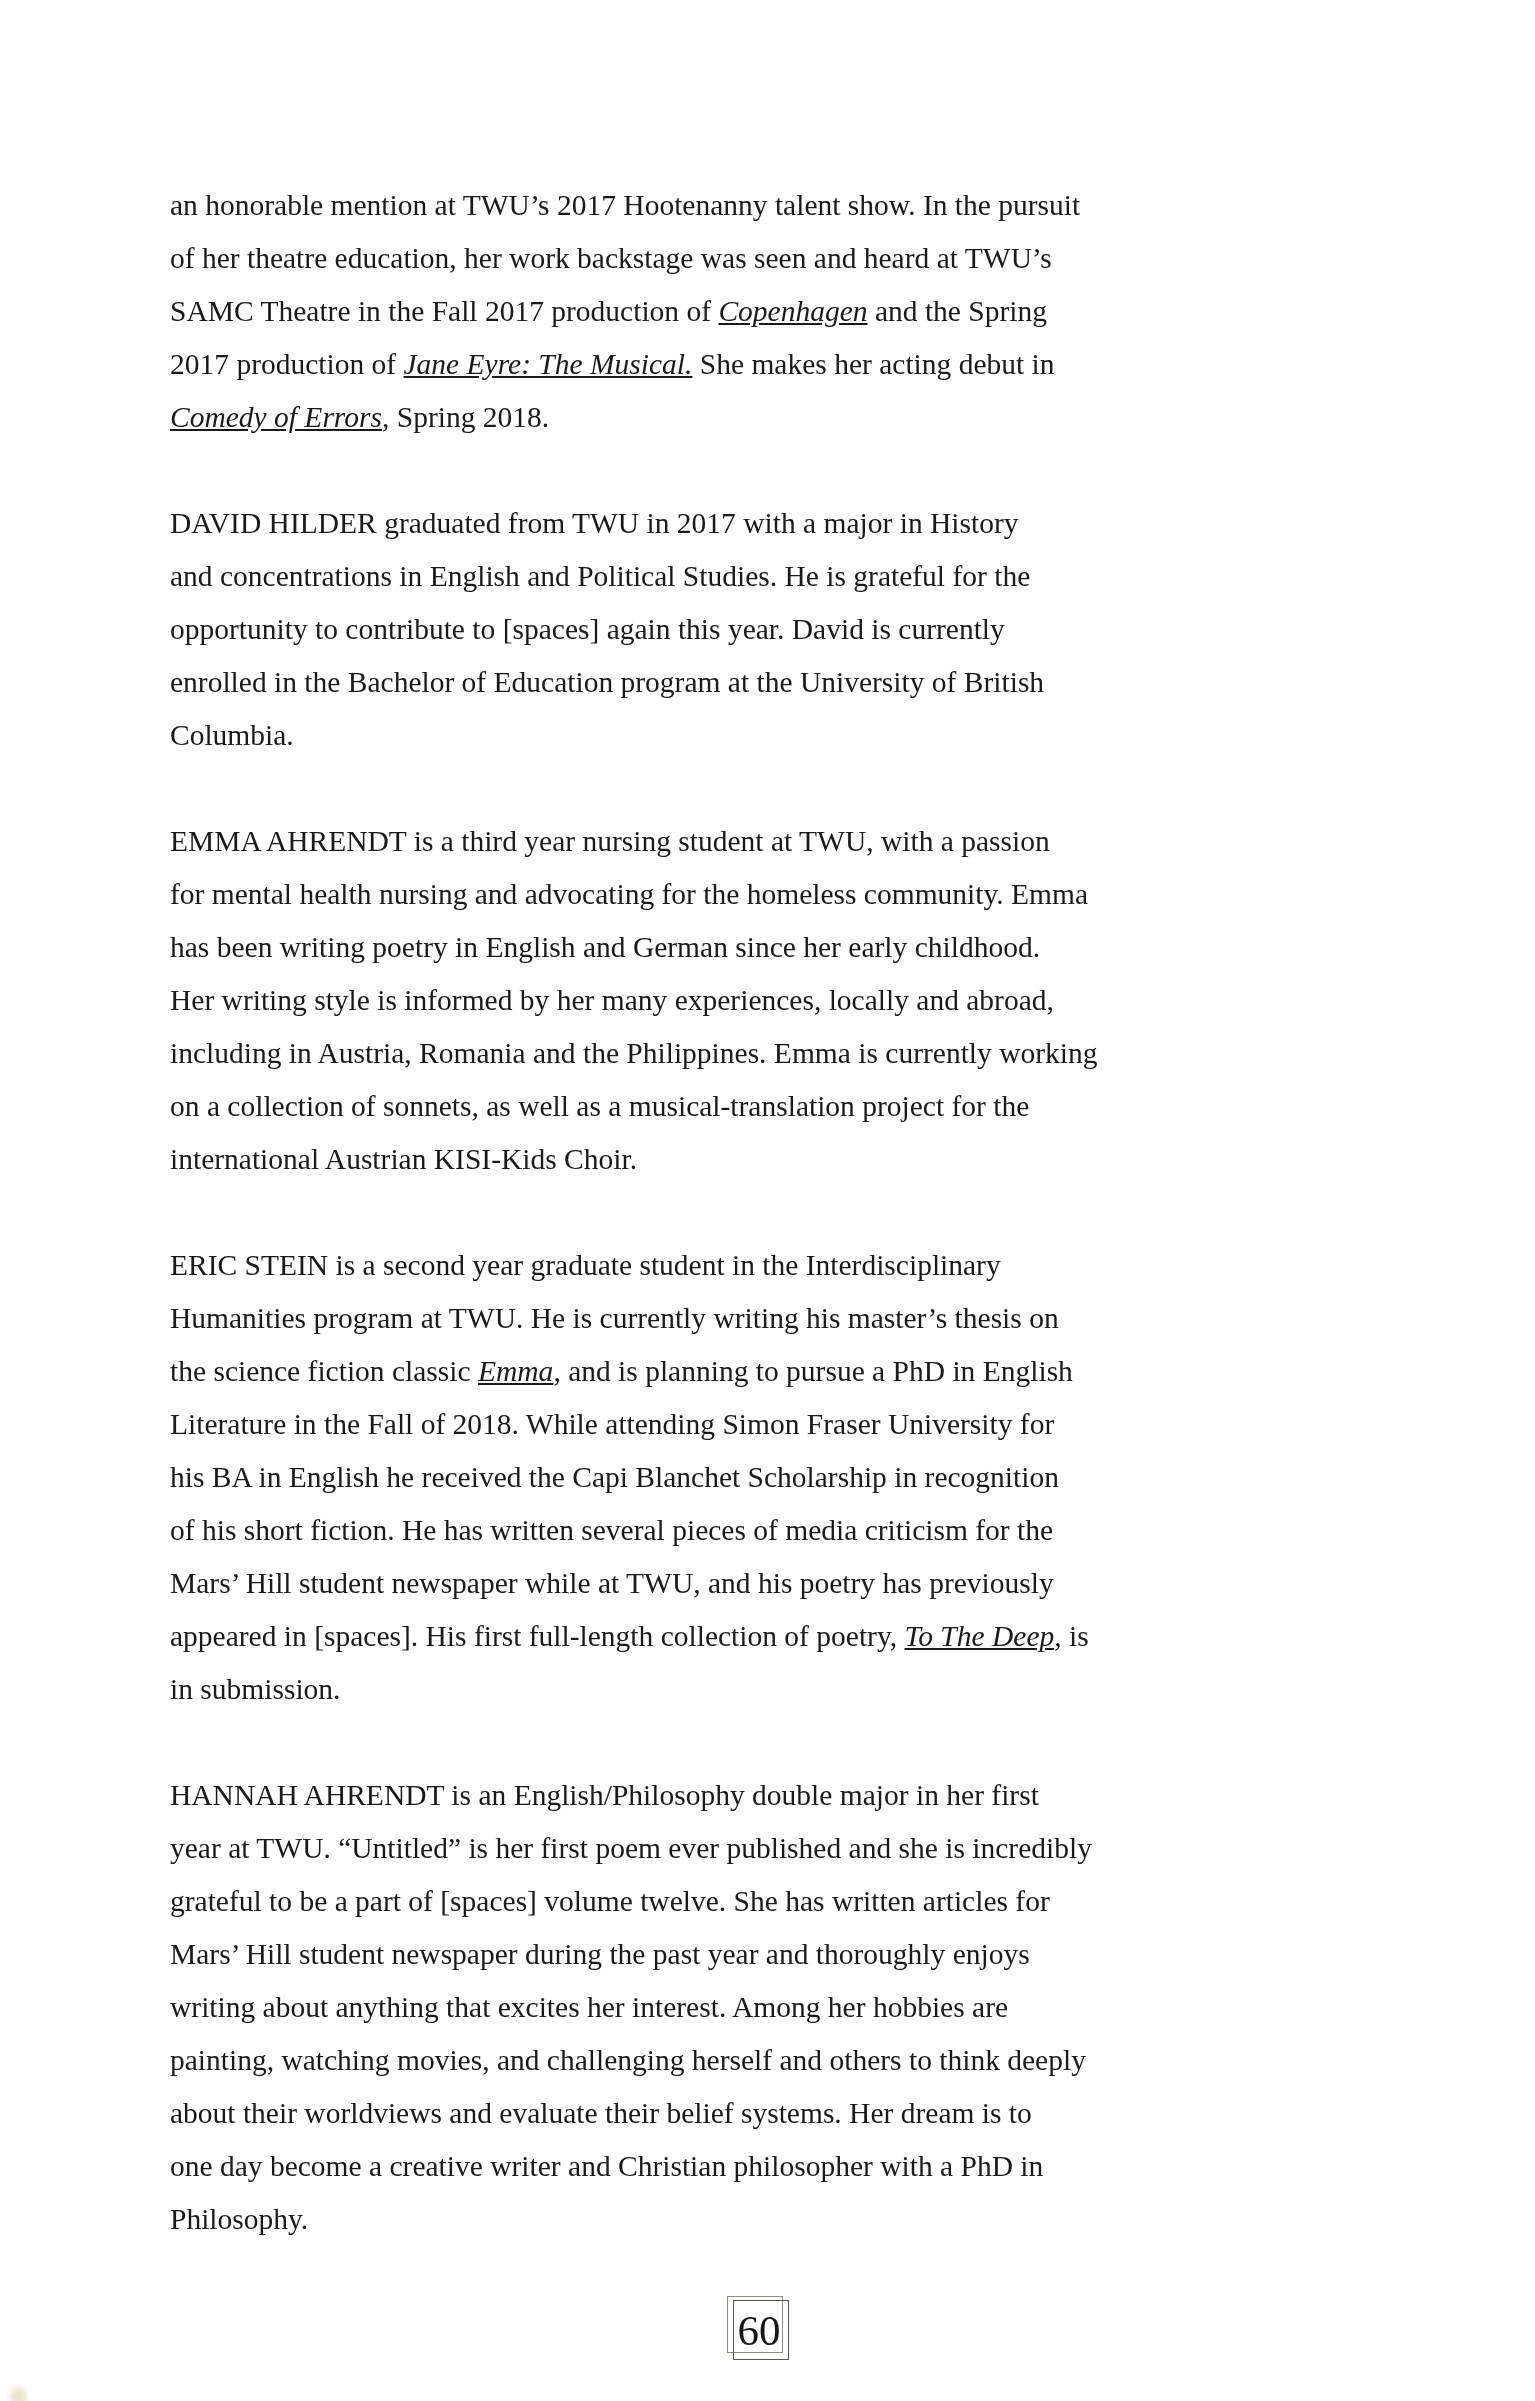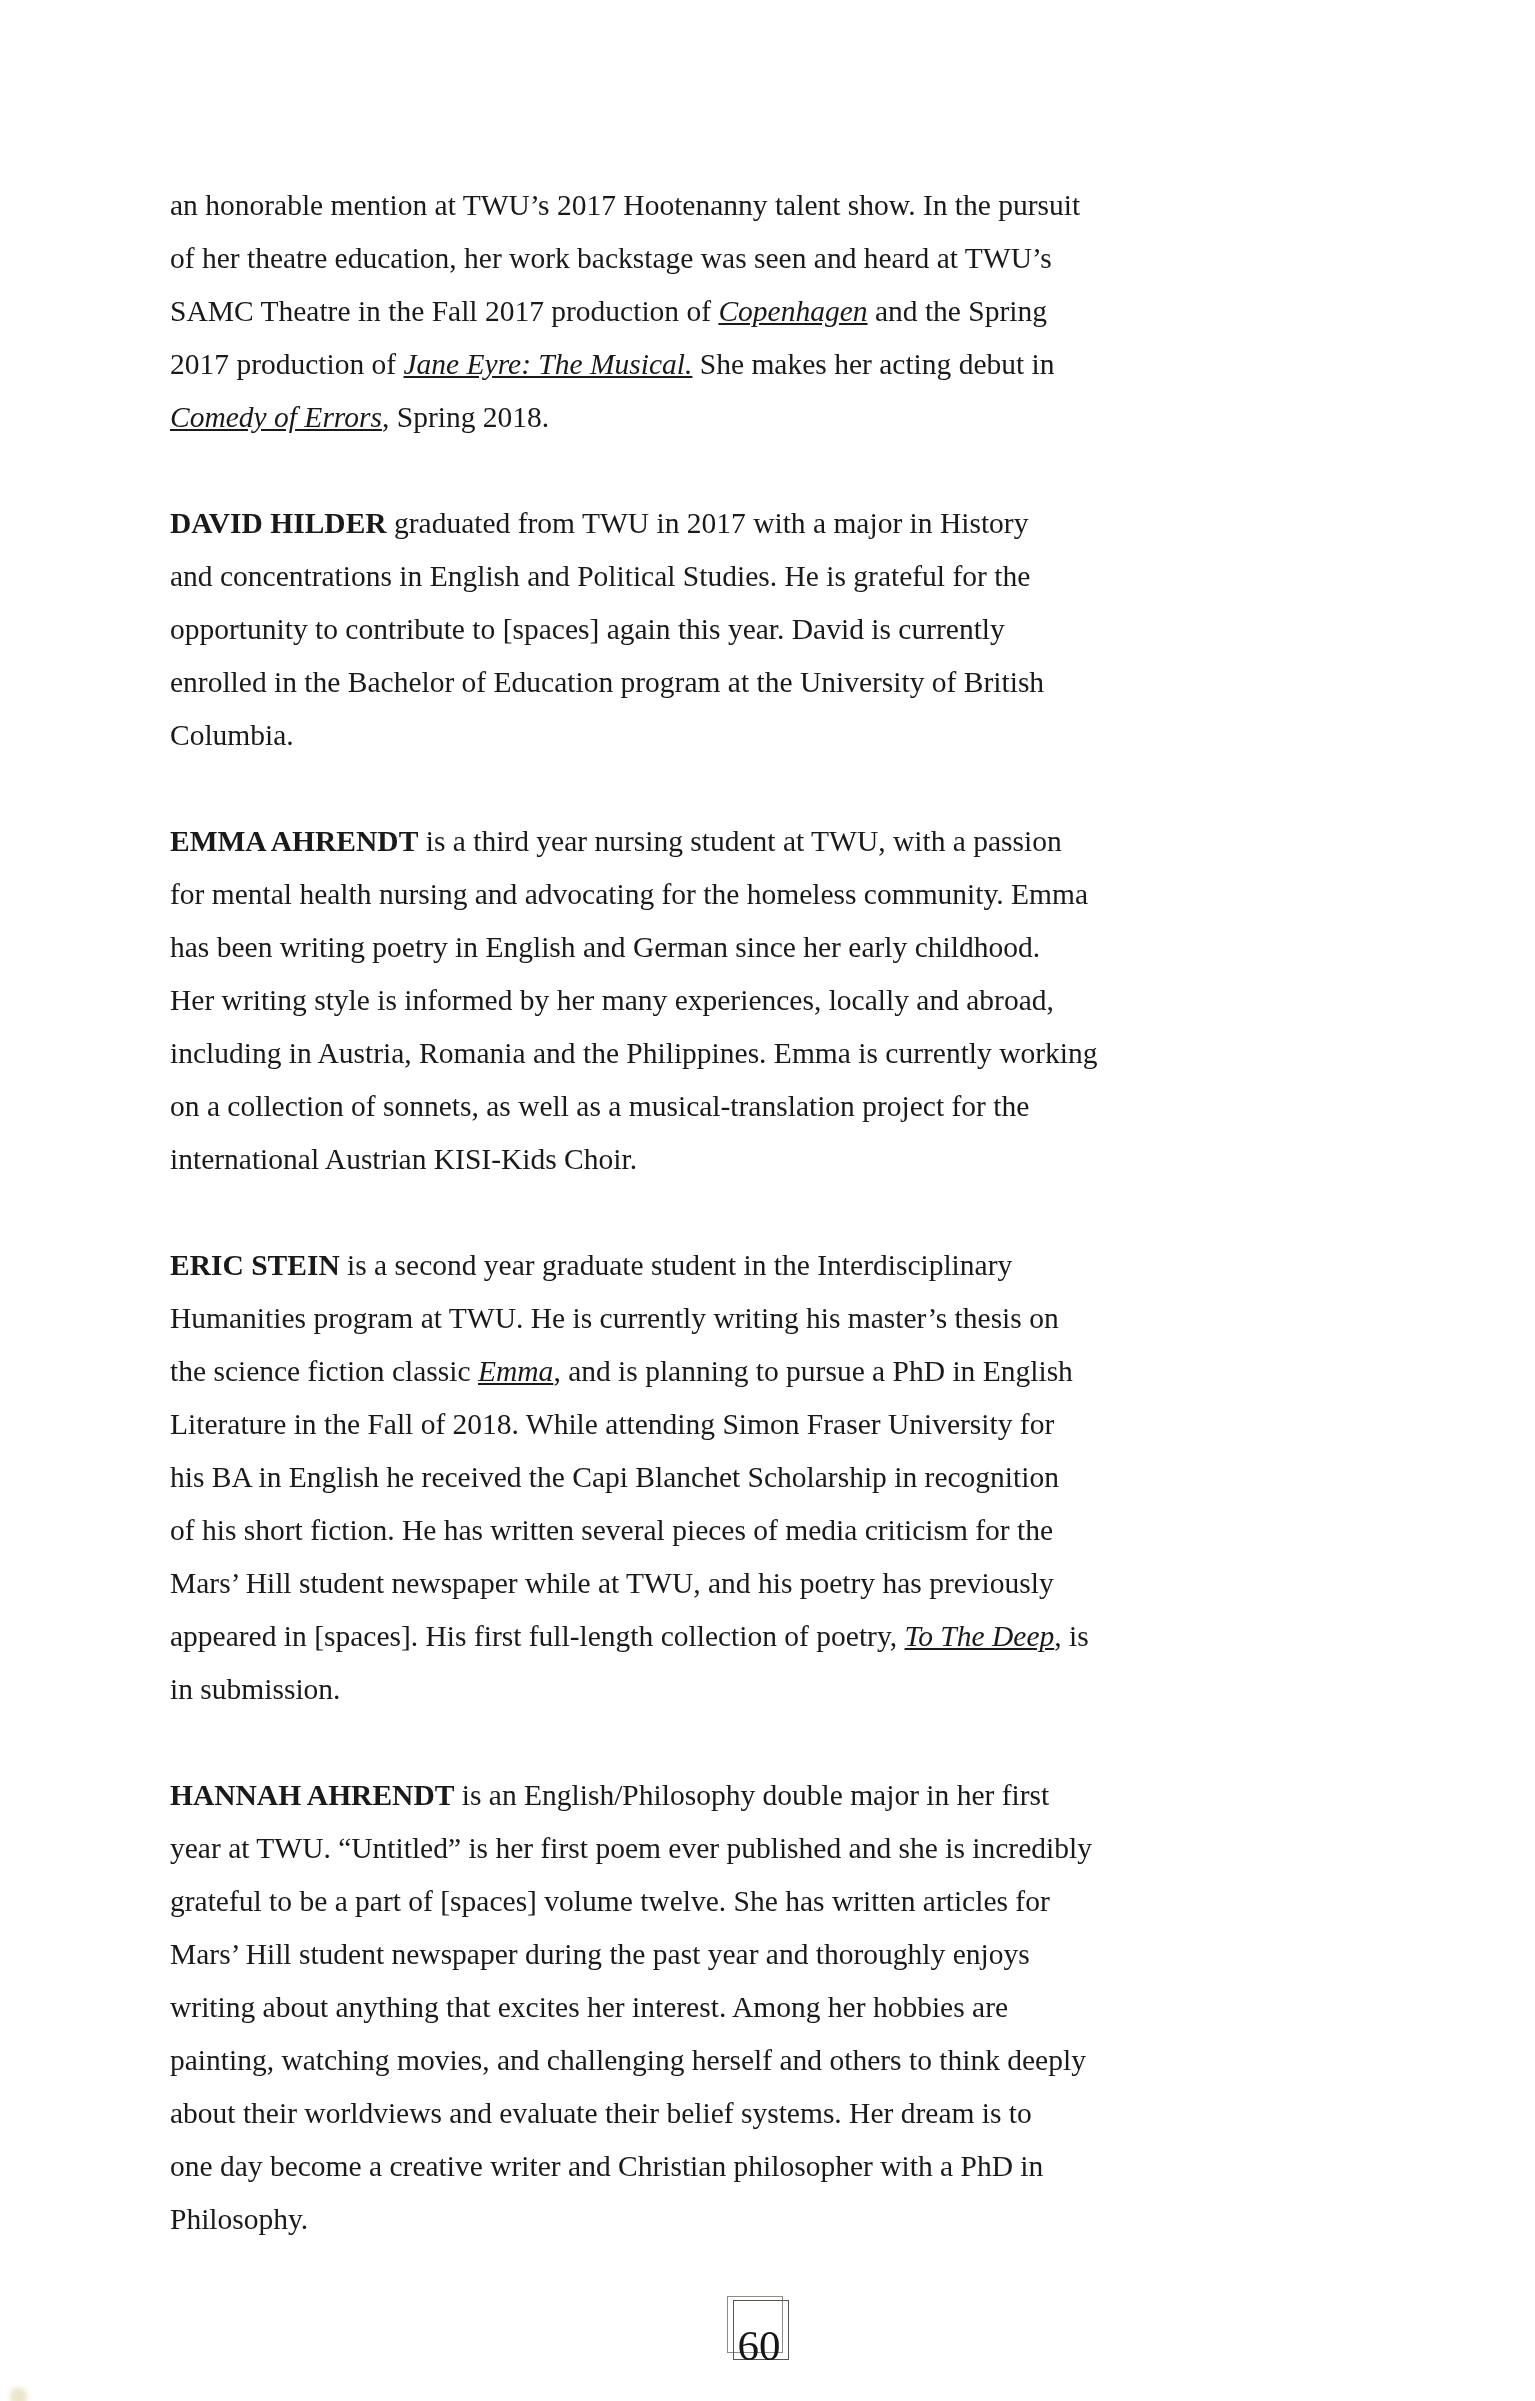--- a/index.html
+++ b/index.html
@@ -22,21 +22,21 @@
     width: 1222px;
   }
   .text-block p {
     margin: 0 0 53px 0;
     font-size: 29.5px;
     line-height: 53px;
     white-space: pre-line;
     letter-spacing: 0;
   }
   .text-block p:last-child { margin-bottom: 0; }
-  .b { font-weight: bold; }
+  .b { font-weight: normal; }
   .i { font-style: italic; text-decoration: underline; }
 
   .pagebox {
     position: absolute;
     left: 727px;
     top: 2296px;
     width: 64px;
     height: 66px;
   }
   .frame-outer {
@@ -46,21 +46,21 @@
     border: 1.2px solid #8f8c84;
   }
   .frame-inner {
     position: absolute;
     left: 5.5px; top: 4.3px;
     width: 54px; height: 58px;
     border: 1.2px solid #57544e;
   }
   .pagenum {
     position: absolute;
-    left: 0; top: 17px;
+    left: 0; top: 2px;
     width: 64px; height: 65px;
     display: flex;
     align-items: center;
     justify-content: center;
     font-size: 43px;
     color: #161616;
   }
   .scan-artifact {
     position: absolute;
     left: 9.8px;

